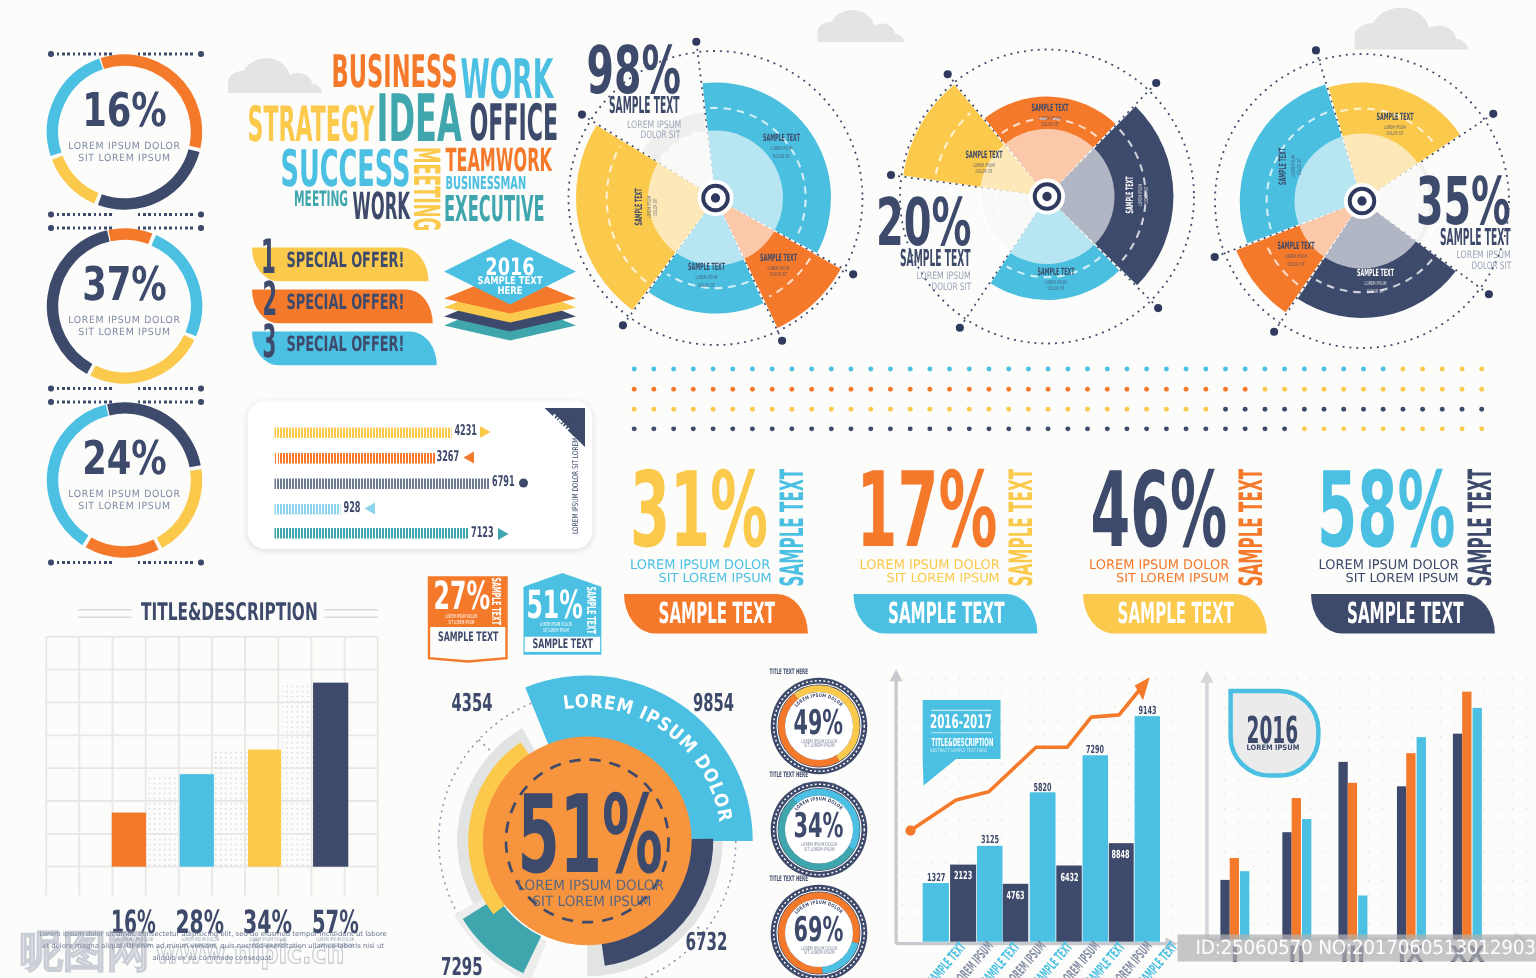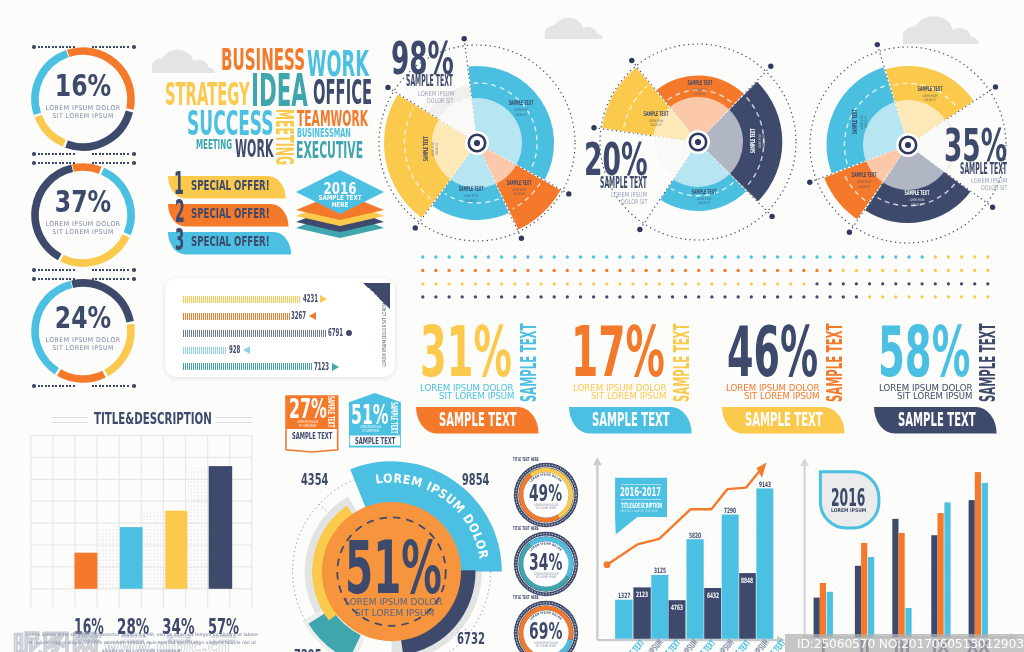--- a/index.html
+++ b/index.html
@@ -1,19 +1,19 @@
 <!DOCTYPE html>
 <html><head>
 <meta charset="utf-8">
 <title>Business Infographic Elements</title>
 <style>
 html,body{margin:0;padding:0;}
 body{width:1024px;height:652px;background:#fcfcfa;overflow:hidden;
      font-family:"Liberation Sans",sans-serif;position:relative;}
-.stage{position:absolute;left:0;top:12px;width:1024px;height:515px;background:#fcfcfa;}
+.stage{position:absolute;left:0;top:1px;width:1024px;height:515px;background:#fcfcfa;}
 .abs{position:absolute;}
 svg{display:block;overflow:visible;}
 .ctx{white-space:nowrap;line-height:1;position:absolute;}
 
 .donut{position:absolute;width:110px;height:110px;}
 .donut .pnum{position:absolute;left:0;right:0;top:23px;text-align:center;font-size:31px;
   font-family:"DejaVu Sans",sans-serif;font-weight:700;color:#3E4A6B;
   transform:scaleX(.76);transform-origin:50% 50%;}
 .donut .dcap{position:absolute;left:0;right:0;text-align:center;font-size:6.6px;
   color:#7E89A3;letter-spacing:.5px;font-family:"DejaVu Sans",sans-serif;

